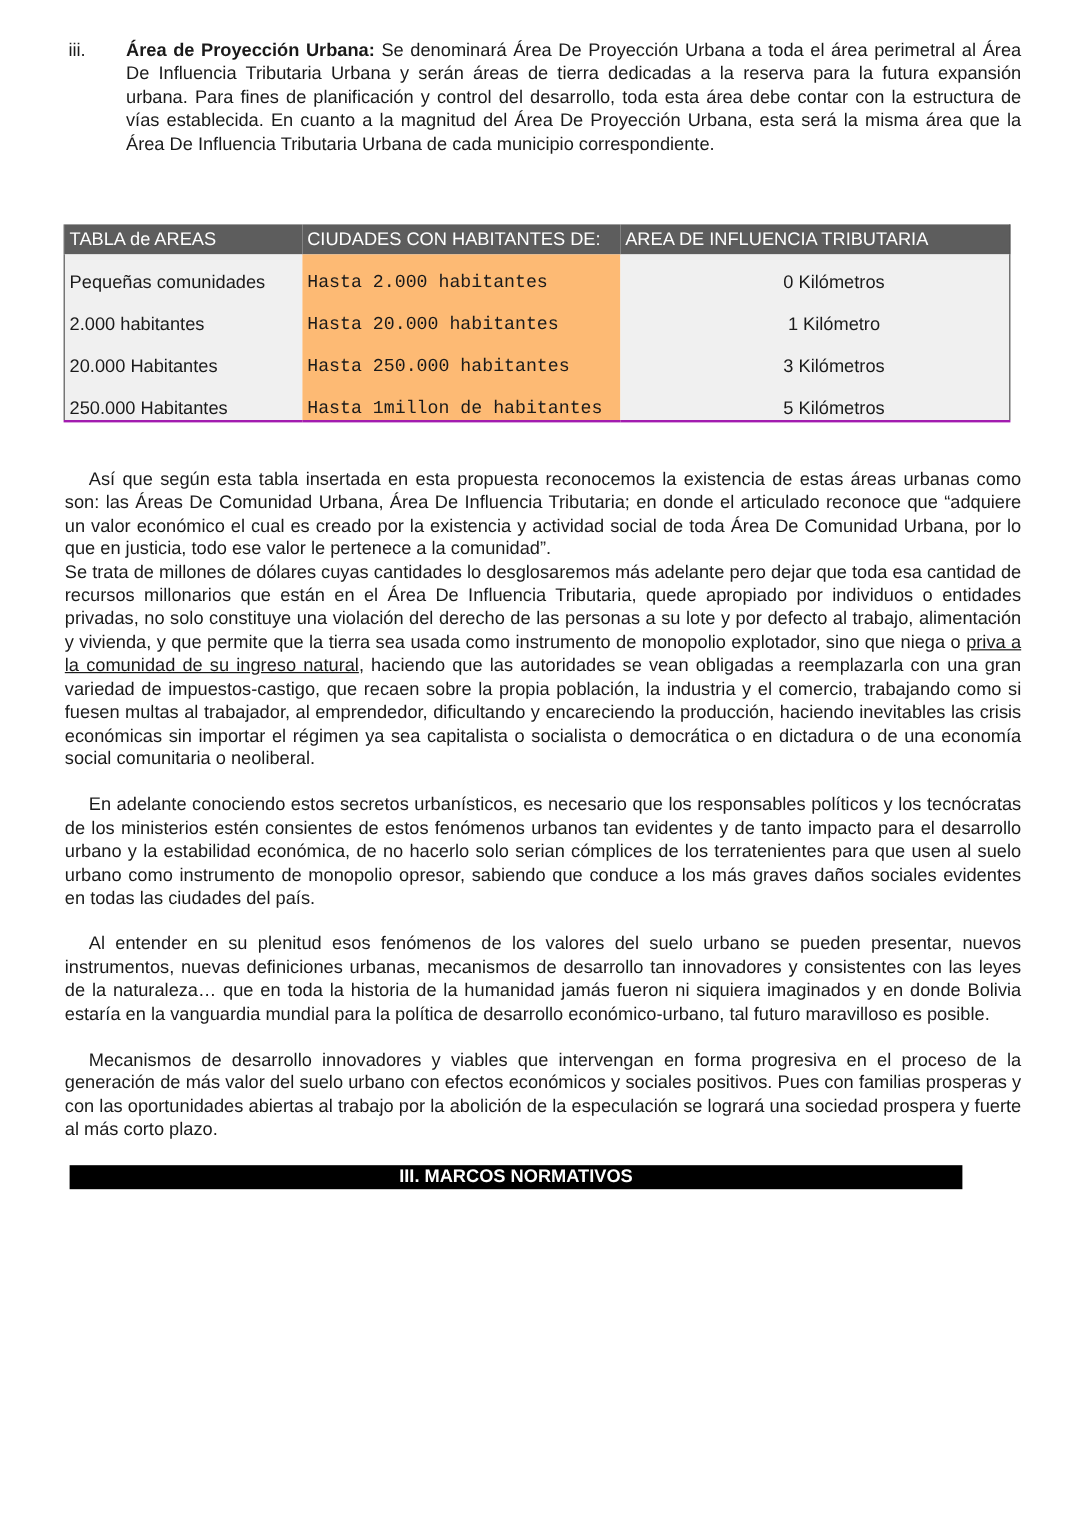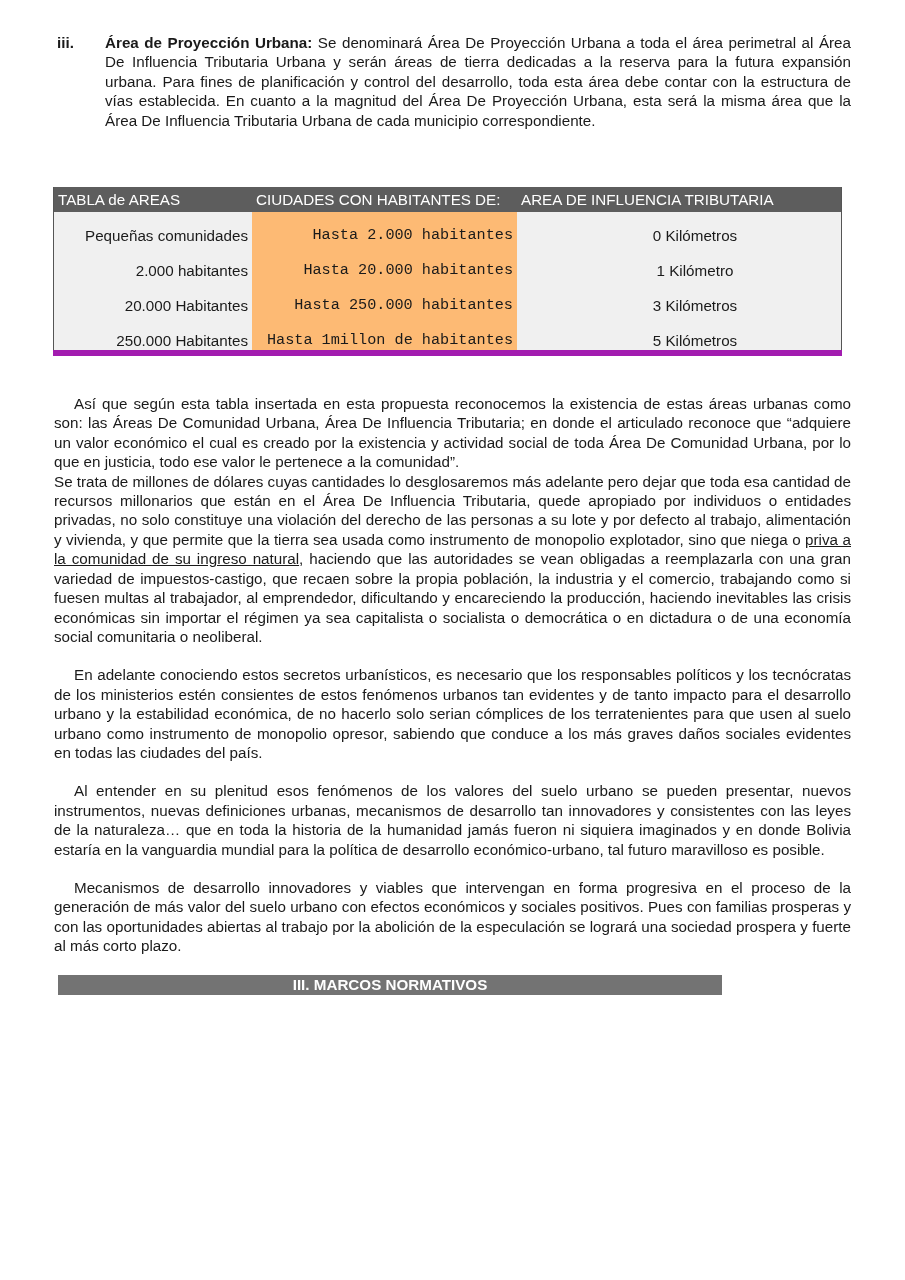--- a/index.html
+++ b/index.html
@@ -8,50 +8,50 @@
     font-family: "Liberation Sans", "DejaVu Sans", sans-serif;
     color: #1a1a1a;
     font-size: 15.2px;
     line-height: 19.4px;
   }
   .page { position: absolute; left: 54px; top: 33px; width: 797px; }
   p { margin: 0; text-align: justify; }
   .indent { text-indent: 20px; }
   .indented-block { margin-left: 51px; }
   .list-item { position: relative; margin-left: 51px; }
-  .list-marker { position: absolute; left: -48px; top: 0; font-weight: bold; }
+  .list-marker { position: absolute; left: -48px; top: 0; font-weight: normal; }
   b { font-weight: bold; }
   u { text-decoration: underline; }
   .gap-sm { height: 19px; }
   .gap-lg { height: 38px; }
 
   table.areas {
     border-collapse: collapse;
     width: 789px;
     margin-left: -1px;
     border-left: 1px solid #555;
     border-right: 1px solid #555;
-    border-bottom: 6px solid #a21caf;
+    border-bottom: 2px solid #a21caf;
     font-size: 15.2px;
   }
   table.areas th {
     background: #5d5d5d; color: #ffffff; font-weight: normal;
     text-align: left; padding: 3px 4px 2px 4px; height: 20px;
     white-space: nowrap;
   }
-  table.areas td { padding: 0 4px; height: 35px; vertical-align: bottom; padding-bottom: 0; white-space: nowrap; text-align: right; }
+  table.areas td { padding: 0 4px; height: 35px; vertical-align: bottom; padding-bottom: 0; white-space: nowrap; }
   table.areas td.c1 { background: #f0f0f0; width: 190px; }
   table.areas td.c2 { background: #fdba74; width: 257px; font-family: Liberation Mono, monospace; }
   table.areas td.c3 { background: #f0f0f0; text-align: center; padding-left: 36px; }
   table.areas tr.first td { height: 33px; }
   table.areas td span { display: inline-block; padding-bottom: 0px; }
 
   .section-bar {
-    margin-left: 4px; width: 664px; height: 20px;
-    background: #737373; color: #ffffff; text-align: center;
+    margin-left: 4px; width: 744px; height: 20px;
+    background: #000000; color: #ffffff; text-align: center;
     font-weight: bold; line-height: 20px; font-size: 15.2px;
   }
 </style>
 </head>
 <body>
 
 <div class="page">
 
 
   <div class="list-item">

